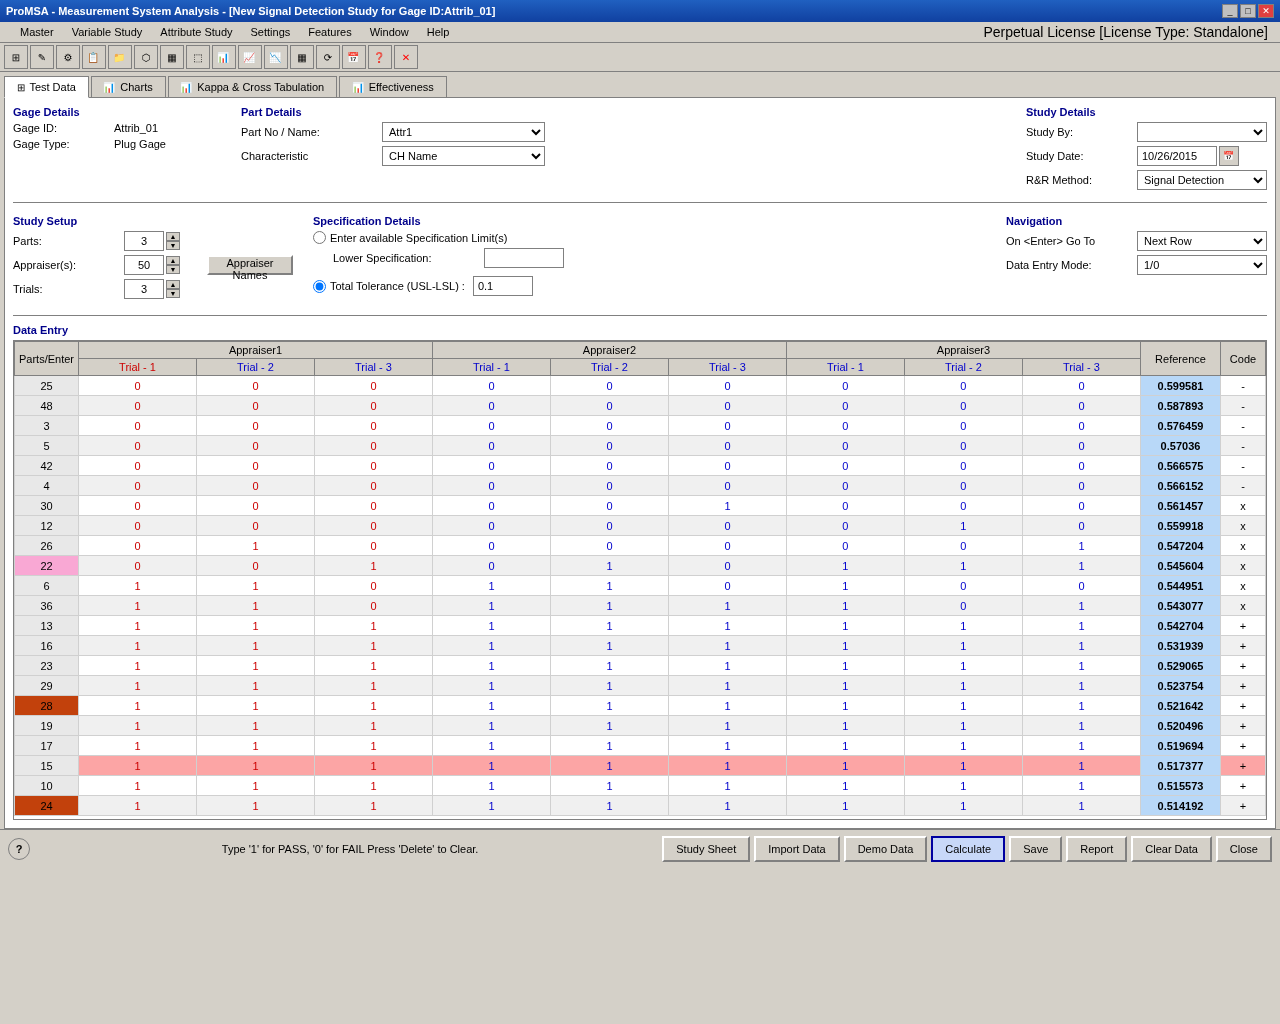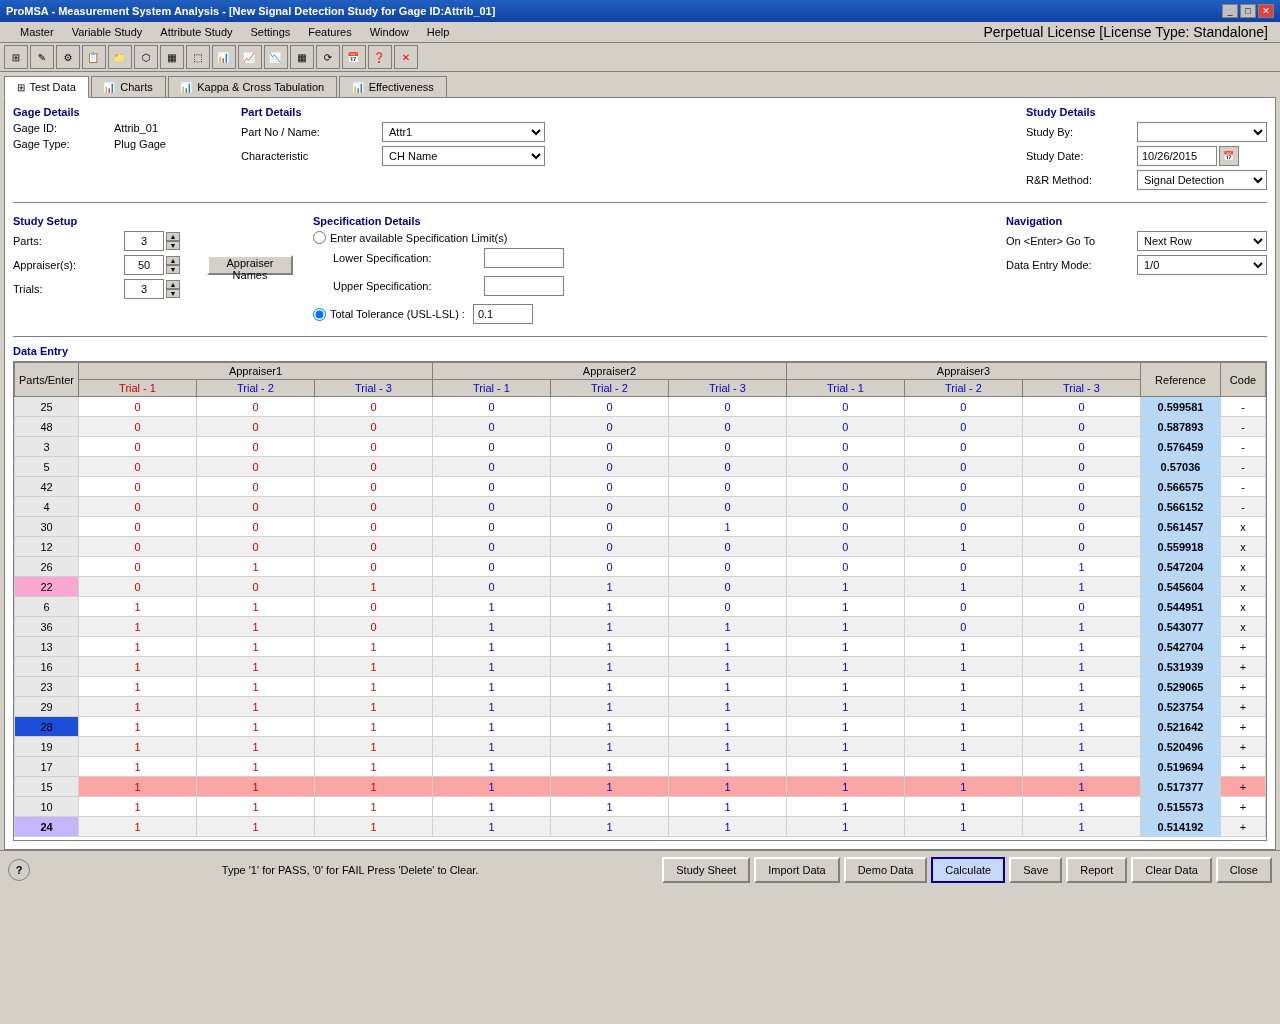--- a/index.html
+++ b/index.html
@@ -246,24 +246,20 @@
 
     <div style="flex: 1;">
       <div class="section-header">Specification Details</div>
       <div class="radio-group">
         <div class="radio-row">
           <input type="radio" name="specType" style="">
           <span>Enter available Specification Limit(s)</span>
         </div>
         <div class="form-row" style="margin-left: 20px;">
           <span class="form-label" style="min-width:130px;">Lower Specification:</span>
-          <input type="text" class="input-field" style="width: 80px;" value="">
-        </div>
-        <div class="form-row" style="margin-left: 20px;">
-          <span class="form-label" style="min-width:130px;">Upper Specification:</span>
           <input type="text" class="input-field" style="width: 80px;" value="">
         </div>
         <div class="radio-row">
           <input type="radio" name="specType" checked="" style="">
           <span>Total Tolerance (USL-LSL) :</span>
           <input type="text" class="input-field" style="width: 60px; margin-left: 4px;" value="0.1">
         </div>
       </div>
     </div>
 
@@ -533,21 +529,21 @@
               <td style="color: rgb(0, 0, 204);">1</td>
               <td style="color: rgb(0, 0, 204);">1</td>
               <td style="color: rgb(0, 0, 204);">1</td>
               <td style="color: rgb(0, 0, 204);">1</td>
               <td style="color: rgb(0, 0, 204);">1</td>
               <td style="color: rgb(0, 0, 204);">1</td>
               <td style="background: rgb(184, 216, 248); font-weight: bold;">0.523754</td>
               <td>+</td>
             </tr>
             <tr style="background: rgb(255, 255, 255);">
-              <td style="background: #1d4ed8; font-weight: normal;">28</td>
+              <td style="background: #c2410c; font-weight: normal;">28</td>
               <td style="color: rgb(204, 0, 0);">1</td>
               <td style="color: rgb(204, 0, 0);">1</td>
               <td style="color: rgb(204, 0, 0);">1</td>
               <td style="color: rgb(0, 0, 204);">1</td>
               <td style="color: rgb(0, 0, 204);">1</td>
               <td style="color: rgb(0, 0, 204);">1</td>
               <td style="color: rgb(0, 0, 204);">1</td>
               <td style="color: rgb(0, 0, 204);">1</td>
               <td style="color: rgb(0, 0, 204);">1</td>
               <td style="background: rgb(184, 216, 248); font-weight: bold;">0.521642</td>
@@ -603,21 +599,21 @@
               <td style="color: rgb(0, 0, 204);">1</td>
               <td style="color: rgb(0, 0, 204);">1</td>
               <td style="color: rgb(0, 0, 204);">1</td>
               <td style="color: rgb(0, 0, 204);">1</td>
               <td style="color: rgb(0, 0, 204);">1</td>
               <td style="color: rgb(0, 0, 204);">1</td>
               <td style="background: rgb(184, 216, 248); font-weight: bold;">0.515573</td>
               <td>+</td>
             </tr>
             <tr style="background: rgb(240, 240, 240);">
-              <td style="background: #c4b5fd; font-weight: bold;">24</td>
+              <td style="background: #c2410c; font-weight: normal;">24</td>
               <td style="color: rgb(204, 0, 0);">1</td>
               <td style="color: rgb(204, 0, 0);">1</td>
               <td style="color: rgb(204, 0, 0);">1</td>
               <td style="color: rgb(0, 0, 204);">1</td>
               <td style="color: rgb(0, 0, 204);">1</td>
               <td style="color: rgb(0, 0, 204);">1</td>
               <td style="color: rgb(0, 0, 204);">1</td>
               <td style="color: rgb(0, 0, 204);">1</td>
               <td style="color: rgb(0, 0, 204);">1</td>
               <td style="background: rgb(184, 216, 248); font-weight: bold;">0.514192</td>

